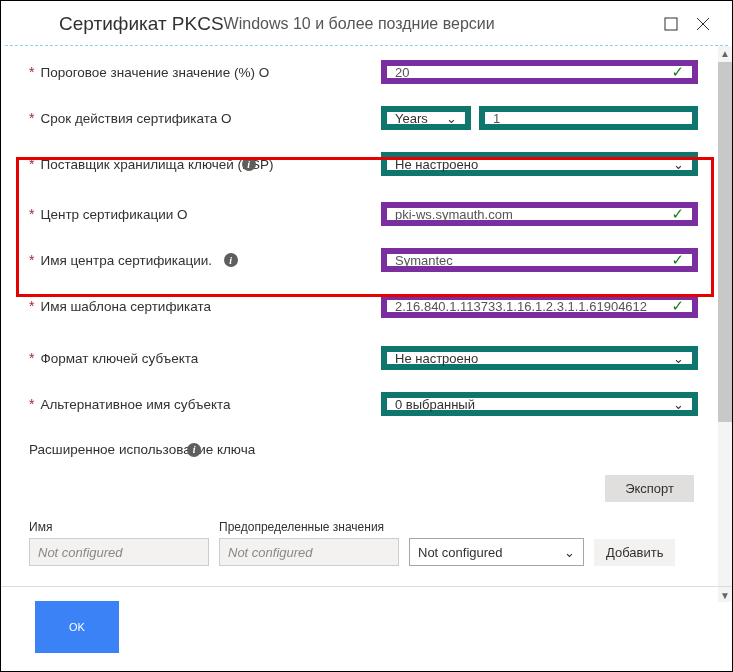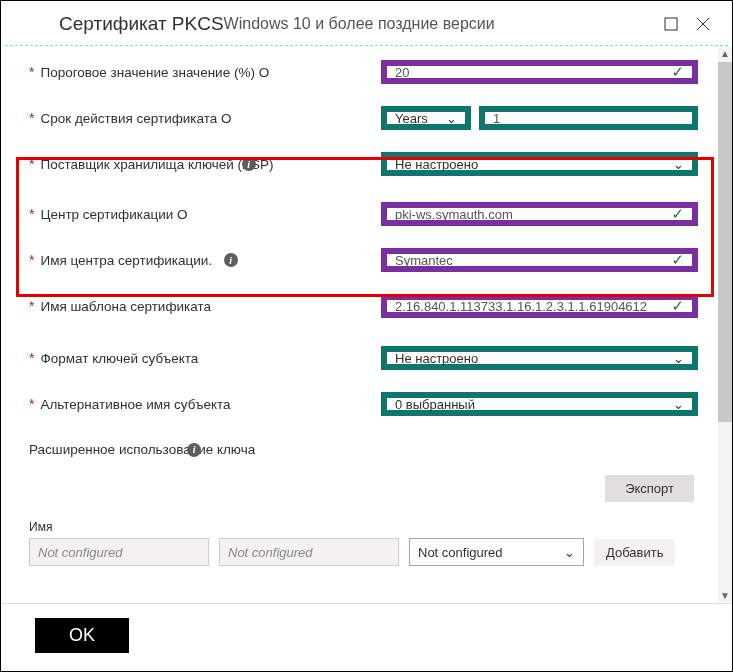--- a/index.html
+++ b/index.html
@@ -159,24 +159,24 @@
     font-size:13px;
     cursor:pointer;
   }
   .footer {
     border-top:1px solid #ddd;
     padding: 14px 0 0 34px;
     position:absolute;
     bottom:18px; left:0; right:0;
   }
   .ok-btn {
-    background:#000000;
+    background:#3b82f6;
     color:#fff;
-    padding: 7px 34px;
-    font-size:18px;
+    padding: 20px 34px;
+    font-size:11px;
     border:none;
     cursor:pointer;
   }
 </style>
 </head>
 <body>
 
 <div class="header">
   <div class="header-left">
     <div class="title">Сертификат PKCS</div>
@@ -314,20 +314,21 @@
     <span>Расширенное использование ключа</span>
     <span class="info-icon" style="position:relative; left:-72px;">i</span>
   </div>
 
   <div class="export-row">
     <div class="export-btn">Экспорт</div>
   </div>
 
   <div class="table-header">
     <div class="col-name">Имя</div>
+    <div class="col-pre">Предопределенные значения</div>
     <div style="flex:1"></div>
   </div>
   <div class="table-row">
     <div class="disabled-input col-name">Not configured</div>
     <div class="disabled-input col-obj">Not configured</div>
     <div class="disabled-select">
       <span>Not configured</span>
       <span class="chev">⌄</span>
     </div>
     <div class="add-btn">Добавить</div>

